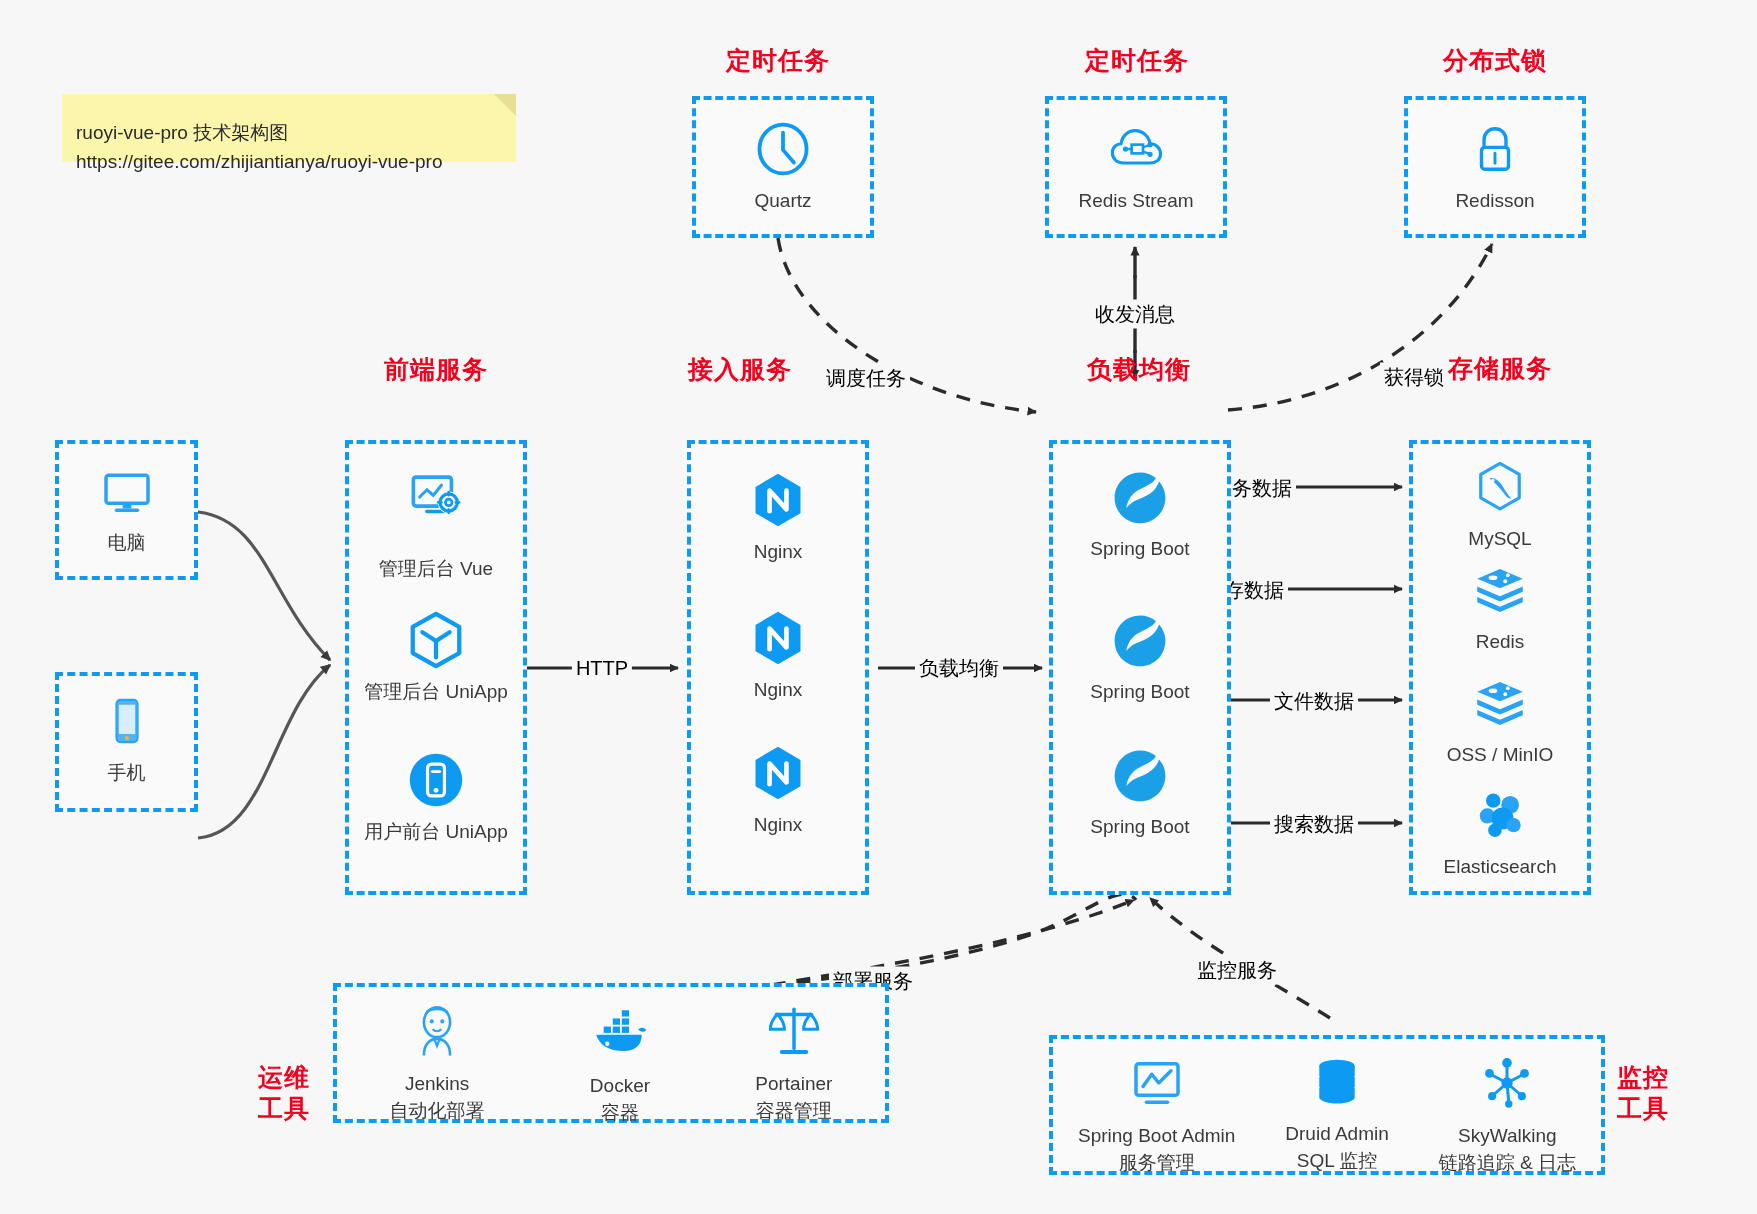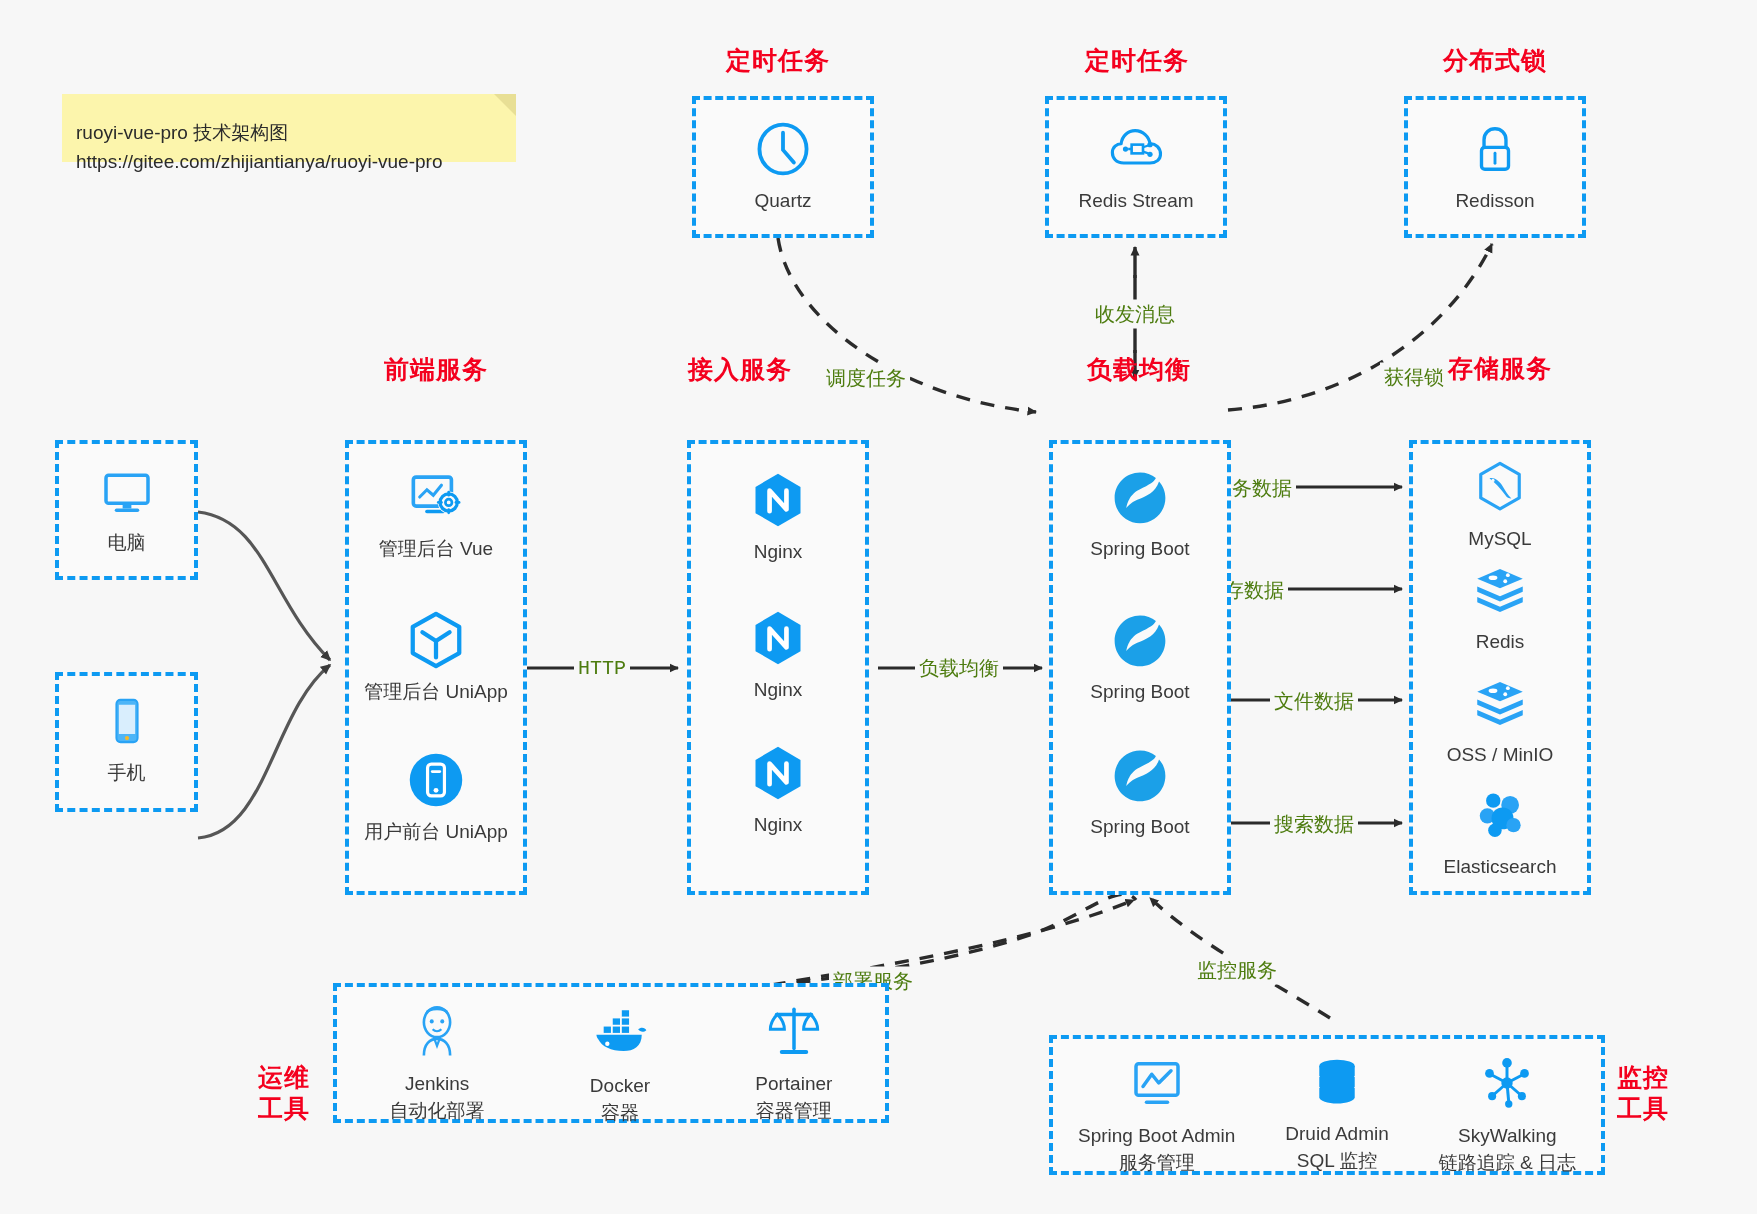--- a/index.html
+++ b/index.html
@@ -60,23 +60,22 @@
     line-height:1.3;
   }
 
   
   .hrow{position:absolute;display:flex;flex-direction:row;align-items:flex-start;}
   .hcell{display:flex;flex-direction:column;align-items:center;}
 
   
   .elabel{
     position:absolute;background:#f7f7f7;
-    font-size:20px;color:#4d7c0f;padding:1px 4px;white-space:nowrap;
+    font-size:20px;color:#000000;padding:1px 4px;white-space:nowrap;
     transform:translate(-50%,-50%);
-    font-family:Liberation Mono, monospace;
   }
 </style>
 </head>
 <body>
 
 <div id="canvas">
 
   <div class="note">
     <span class="fold"></span>
     <div class="note-line">ruoyi-vue-pro 技术架构图</div>
@@ -197,21 +196,21 @@
           <circle cx="32" cy="53" r="2.6" fill="#f6b826"></circle>
         </svg>
       </span>
       <span class="cap">手机</span>
     </div>
   </div>
 
   <div class="gtitle" style="left:384px;top:353px;">前端服务</div>
   <div class="dbox" style="left:345px;top:440px;width:182px;height:455px;">
 
-    <div class="node" style="top:22px;">
+    <div class="node" style="top:22px;gap:20px;">
       <span class="ico">
         <svg viewBox="0 0 64 64" width="58" height="58">
           <rect x="7" y="10" width="42" height="32" rx="3" fill="none" stroke="#29a3f5" stroke-width="4"></rect>
           <path d="M14 32 L22 24 L29 30 L38 19" fill="none" stroke="#29a3f5" stroke-width="3.4" stroke-linecap="round"></path>
           <rect x="20" y="46" width="22" height="4" rx="2" fill="#0d9af2"></rect>
           <circle cx="46" cy="38" r="12" fill="#fafafa"></circle>
           <circle cx="46" cy="38" r="9.5" fill="none" stroke="#0d9af2" stroke-width="3.6"></circle>
           <circle cx="46" cy="38" r="3.6" fill="none" stroke="#0d9af2" stroke-width="3"></circle>
           <g stroke="#0d9af2" stroke-width="3" stroke-linecap="round">
             <line x1="46" y1="26.5" x2="46" y2="30"></line>

